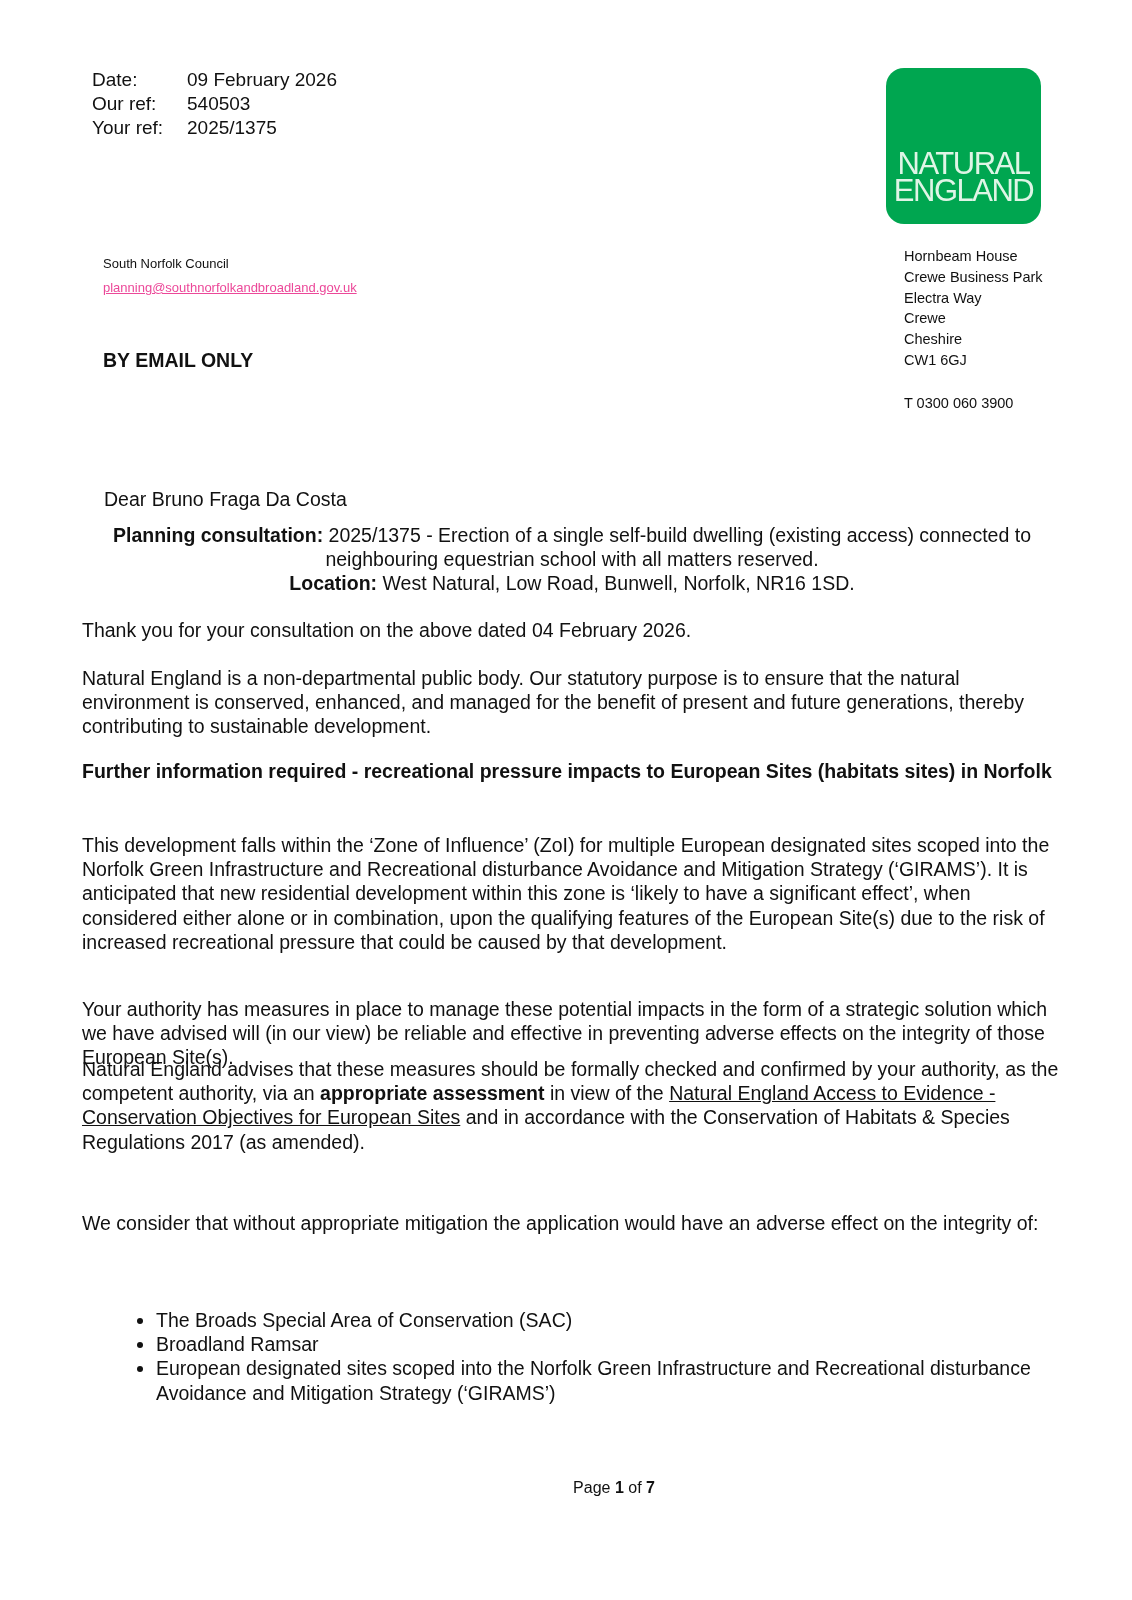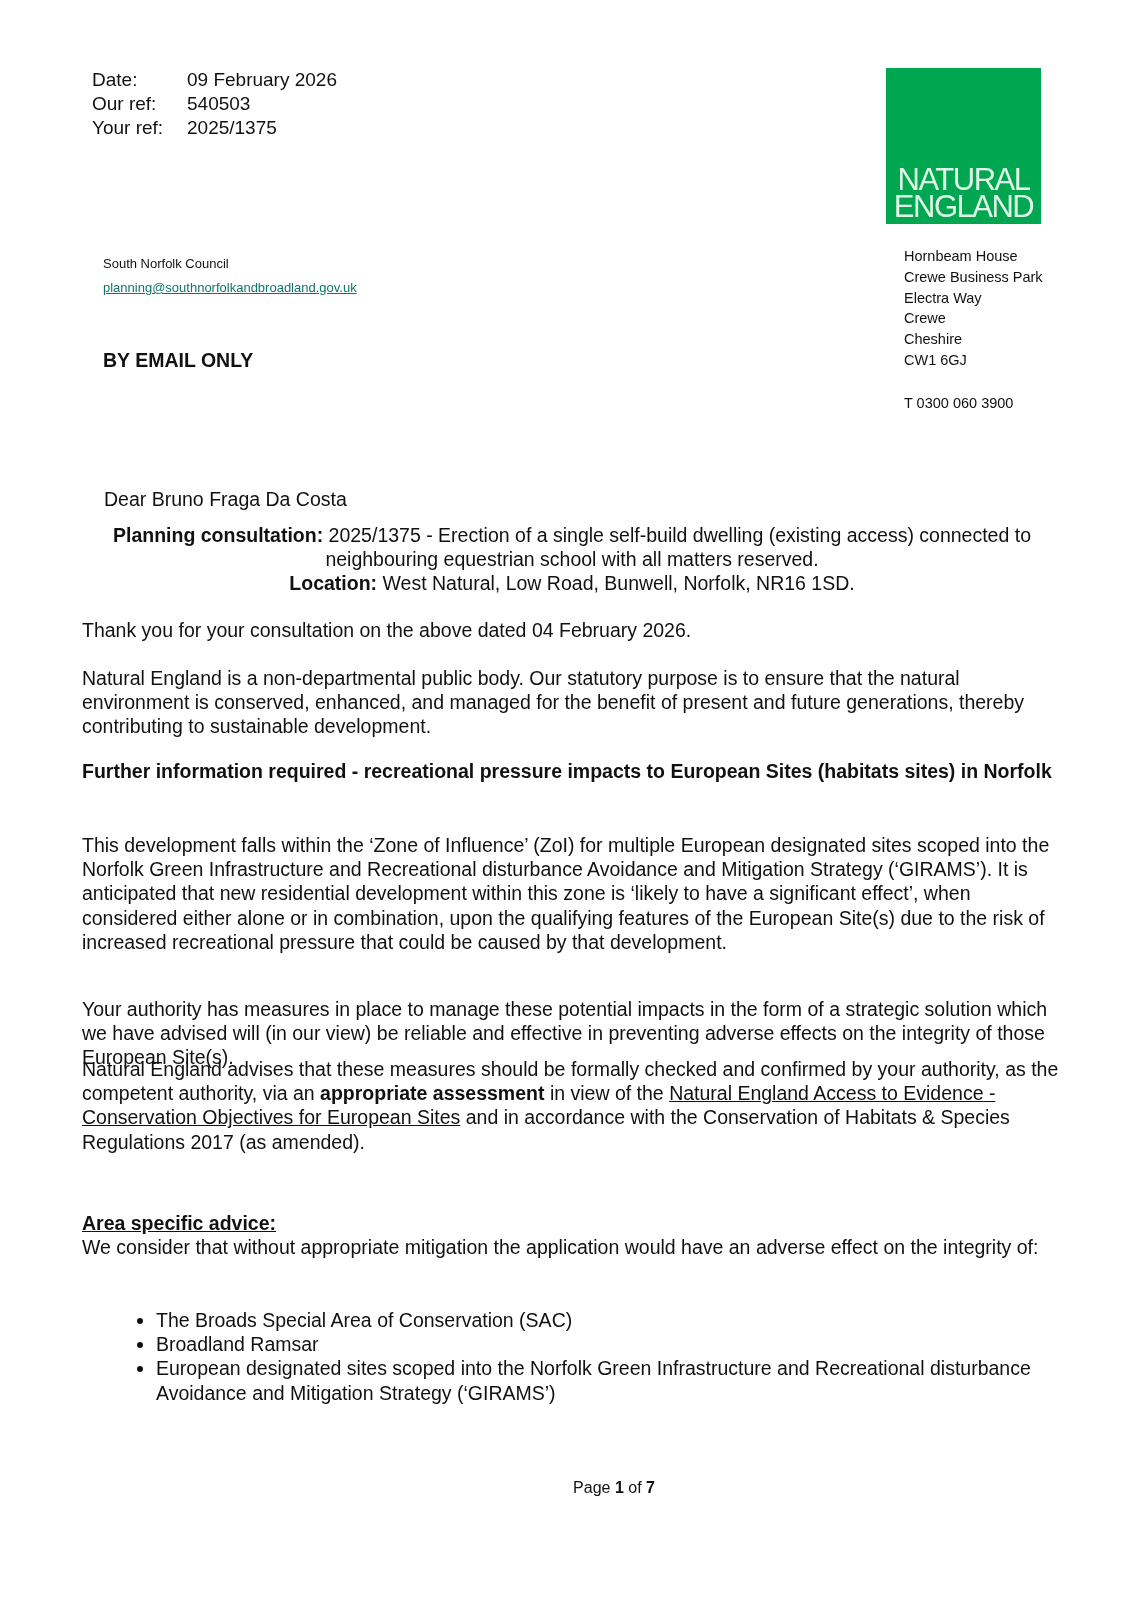--- a/index.html
+++ b/index.html
@@ -7,30 +7,30 @@
       width: 1132px; height: 1600px; position: relative; overflow: hidden;
       font-family: "Liberation Sans", sans-serif; color: #111111;
     }
     .abs { position: absolute; }
     .meta { left: 92px; top: 68px; font-size: 19px; line-height: 24px; }
     .meta .row { display: flex; }
     .meta .lbl { width: 95px; }
     .logo {
       left: 886px; top: 68px; width: 155px; height: 156px; background: #00a650;
       display: flex; flex-direction: column; justify-content: flex-end; align-items: center;
-      padding-bottom: 4px; box-sizing: border-box;
+      padding-bottom: 20px; box-sizing: border-box; border-radius: 18px;
     }
     .logo span {
       color: #dff5e6; font-size: 31px; line-height: 27px; letter-spacing: -1.5px;
       font-family: "Liberation Sans", sans-serif;
     }
     .addr { left: 904px; top: 246px; font-size: 14.5px; line-height: 20.8px; }
     .addr .phone { margin-top: 22px; }
     .recip { left: 103px; top: 252px; font-size: 13px; line-height: 24px; }
-    .recip a { color: #0f766e; text-decoration: underline; }
+    .recip a { color: #ec4899; text-decoration: underline; }
     .byemail { left: 103px; top: 349px; font-size: 19.5px; font-weight: bold; }
     .body { left: 82px; width: 980px; font-size: 19.5px; line-height: 24.2px; }
     .body p { margin: 0; }
     .salutation { left: 104px; top: 488px; font-size: 19.5px; }
     .u { text-decoration: underline; }
     ul.sites { margin: 0; padding-left: 74px; list-style: disc; }
     ul.sites li { padding-left: 0; }
     .footer { left: 0; width: 1132px; top: 1479px; text-align: center; font-size: 16px; padding-left: 48px; }
   </style>
 </head>
@@ -87,21 +87,20 @@
 
 <div class="abs body" style="top:833px;">This development falls within the ‘Zone of Influence’ (ZoI) for multiple European designated sites scoped into the Norfolk Green Infrastructure and Recreational disturbance Avoidance and Mitigation Strategy (‘GIRAMS’). It is anticipated that new residential development within this zone is ‘likely to have a significant effect’, when considered either alone or in combination, upon the qualifying features of the European Site(s) due to the risk of increased recreational pressure that could be caused by that development.</div>
 
 <div class="abs body" style="top:997px;">Your authority has measures in place to manage these potential impacts in the form of a strategic solution which we have advised will (in our view) be reliable and effective in preventing adverse effects on the integrity of those European Site(s).</div>
 
 <div class="abs body" style="top:1057px;">
   <span>Natural England advises that these measures should be formally checked and confirmed by your authority, as the competent authority, via an </span><b>appropriate assessment</b><span> in view of the </span><span class="u">Natural England Access to Evidence - Conservation Objectives for European Sites</span><span> and in accordance with the Conservation of Habitats &amp; Species Regulations 2017 (as amended).</span>
 </div>
 
 <div class="abs body" style="top:1211px;">
-  <p class="u" style="font-weight:bold;">Area specific advice:</p>
   <p>We consider that without appropriate mitigation the application would have an adverse effect on the integrity of:</p>
 </div>
 
 <div class="abs body" style="top:1308px;">
   <ul class="sites">
     <li>The Broads Special Area of Conservation (SAC)</li>
     <li>Broadland Ramsar</li>
     <li>European designated sites scoped into the Norfolk Green Infrastructure and Recreational disturbance Avoidance and Mitigation Strategy (‘GIRAMS’)</li>
   </ul>
 </div>

